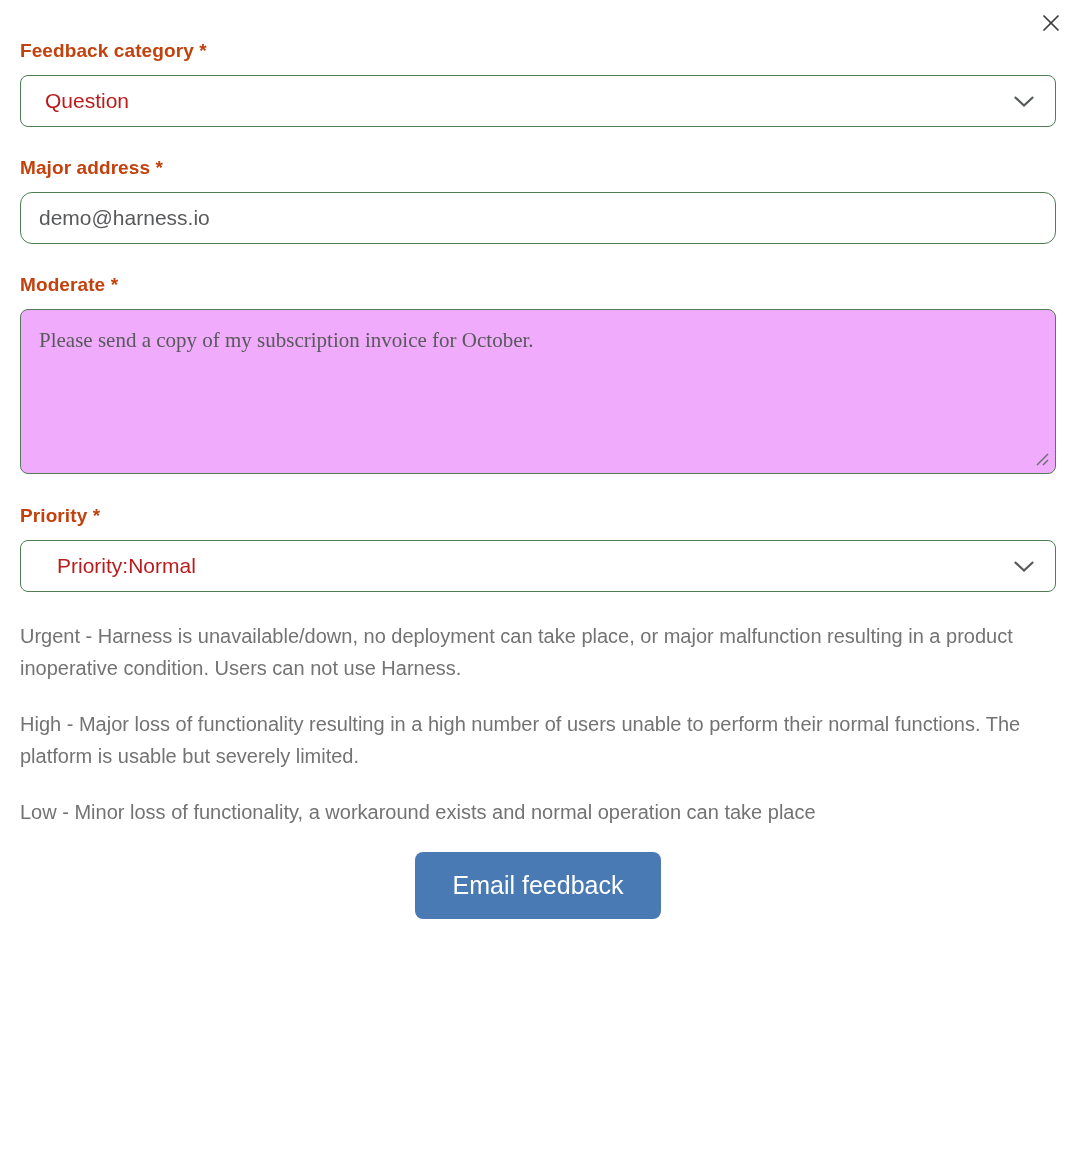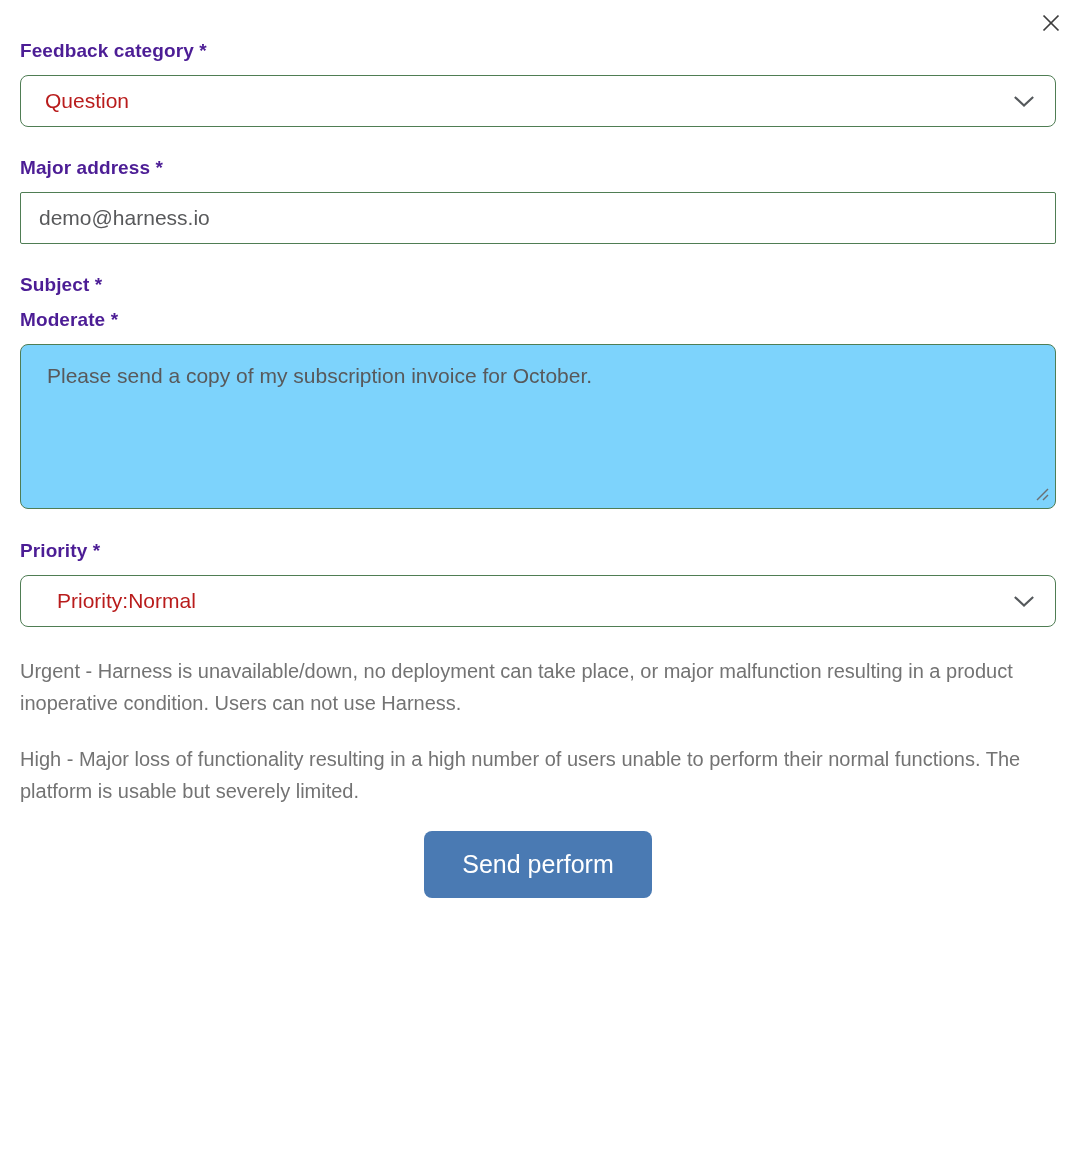--- a/index.html
+++ b/index.html
@@ -19,21 +19,21 @@
     width: 26px;
     height: 26px;
     padding: 4px;
     background: none;
     border: none;
     cursor: pointer;
     line-height: 0;
   }
   .field-label {
     display: block;
-    color: #4c1d95;
+    color: #c2410c;
     font-weight: bold;
     font-size: 19px;
     line-height: 22px;
     margin: 0 0 13px 0;
     letter-spacing: 0.1px;
   }
   .select-box {
     display: flex;
     align-items: center;
     justify-content: space-between;
@@ -51,43 +51,43 @@
     font-size: 21px;
     color: #b91c1c;
   }
   .chevron { flex: 0 0 auto; }
   .text-input {
     display: block;
     width: 100%;
     height: 52px;
     box-sizing: border-box;
     border: 1.5px solid #4f7d54;
-    border-radius: 2px;
+    border-radius: 12px;
     background: #ffffff;
     padding: 0 18px;
     margin: 0 0 30px 0;
     font-family: inherit;
     font-size: 21px;
     color: #58595b;
     outline: none;
   }
   .textarea-wrap {
     position: relative;
     margin: 0 0 31px 0;
   }
   .message-area {
     display: block;
     width: 100%;
     height: 165px;
     box-sizing: border-box;
     border: 1.5px solid #4f7d54;
     border-radius: 8px;
-    background: #7dd3fc;
-    padding: 17px 26px;
-    font-family: Liberation Sans, sans-serif;
+    background: #f0abfc;
+    padding: 17px 18px;
+    font-family: Liberation Serif, serif;
     font-size: 21px;
     color: #58595b;
     resize: none;
     outline: none;
     line-height: 1.3;
   }
   .resize-handle {
     position: absolute;
     right: 7px;
     bottom: 8px;
@@ -131,21 +131,20 @@
   <div class="select-box">
     <span class="select-value">Question</span>
     <svg class="chevron" width="22" height="13" viewBox="0 0 24 14">
       <polyline points="2,2 12,11.5 22,2" fill="none" stroke="#55595c" stroke-width="2.3"></polyline>
     </svg>
   </div>
 
   <label class="field-label">Major address *</label>
   <input type="text" class="text-input" value="demo@harness.io" style="">
 
-  <label class="field-label">Subject *</label>
 
   <label class="field-label">Moderate *</label>
   <div class="textarea-wrap">
     <textarea class="message-area" style="">Please send a copy of my subscription invoice for October.</textarea>
     <span class="resize-handle">
       <svg width="14" height="14" viewBox="0 0 14 14">
         <line x1="2" y1="13" x2="13" y2="2" stroke="#6b6f72" stroke-width="1.5"></line>
         <line x1="8" y1="13" x2="13" y2="8" stroke="#6b6f72" stroke-width="1.5"></line>
       </svg>
     </span>
@@ -154,16 +153,17 @@
   <label class="field-label">Priority *</label>
   <div class="select-box last">
     <span class="select-value">Priority:Normal</span>
     <svg class="chevron" width="22" height="13" viewBox="0 0 24 14">
       <polyline points="2,2 12,11.5 22,2" fill="none" stroke="#55595c" stroke-width="2.3"></polyline>
     </svg>
   </div>
 
   <p class="help-paragraph">Urgent - Harness is unavailable/down, no deployment can take place, or major malfunction resulting in a product inoperative condition. Users can not use Harness.</p>
   <p class="help-paragraph">High - Major loss of functionality resulting in a high number of users unable to perform their normal functions. The platform is usable but severely limited.</p>
+  <p class="help-paragraph">Low - Minor loss of functionality, a workaround exists and normal operation can take place</p>
 
-  <button class="submit-btn">Send perform</button>
+  <button class="submit-btn">Email feedback</button>
 
 </div>
 
 </body></html>

